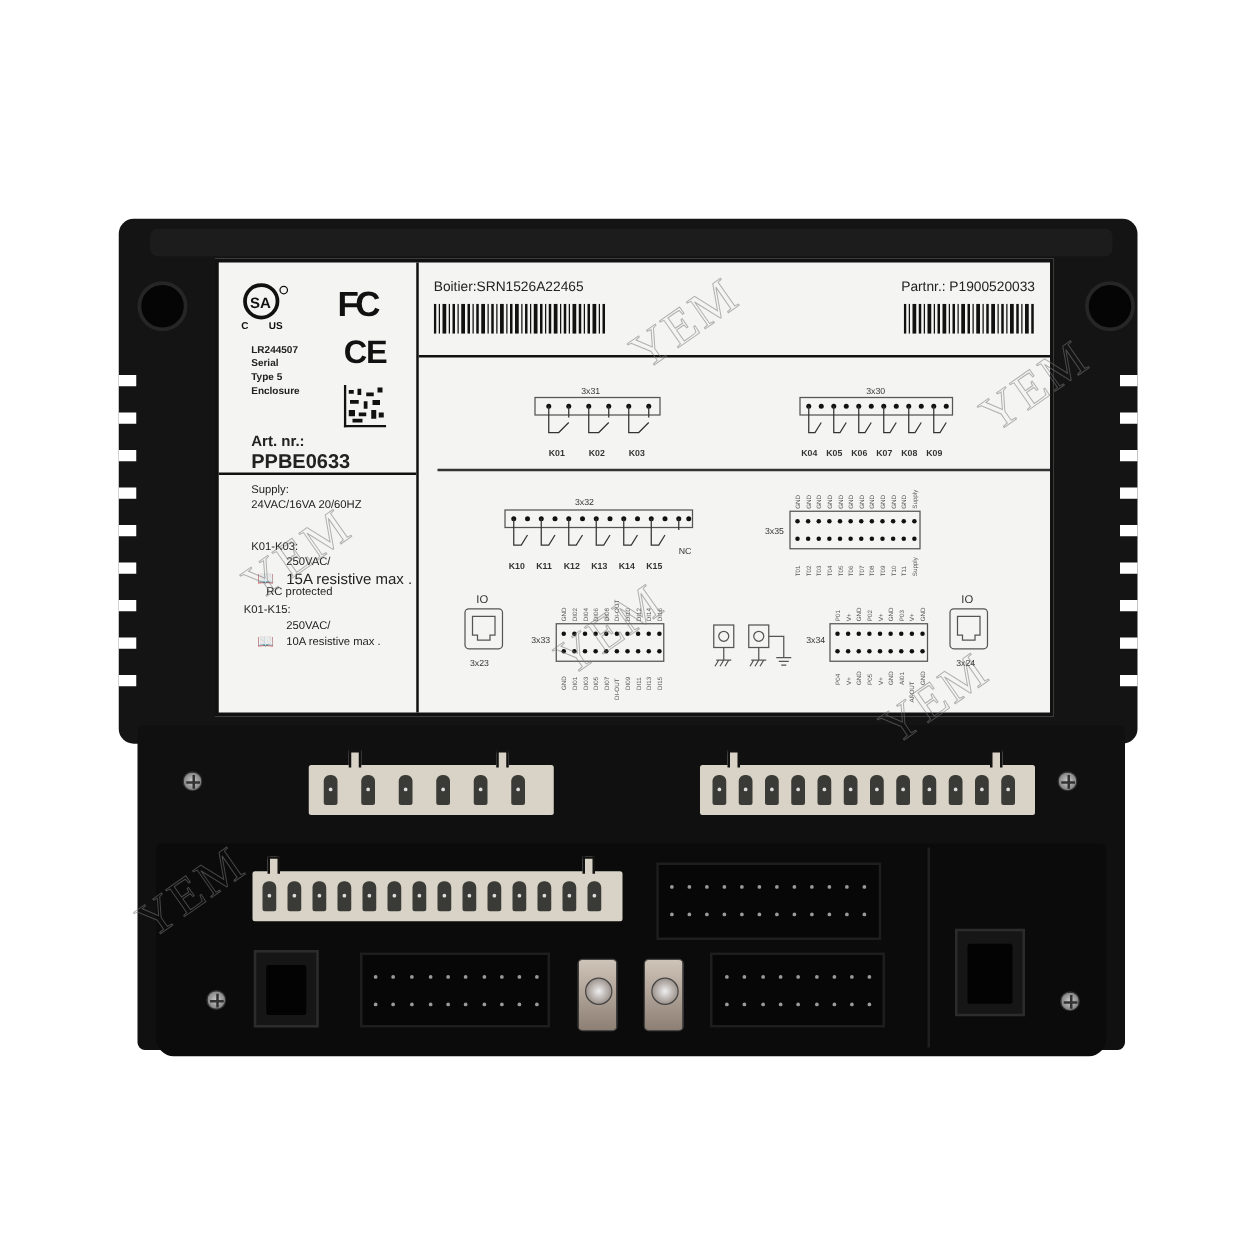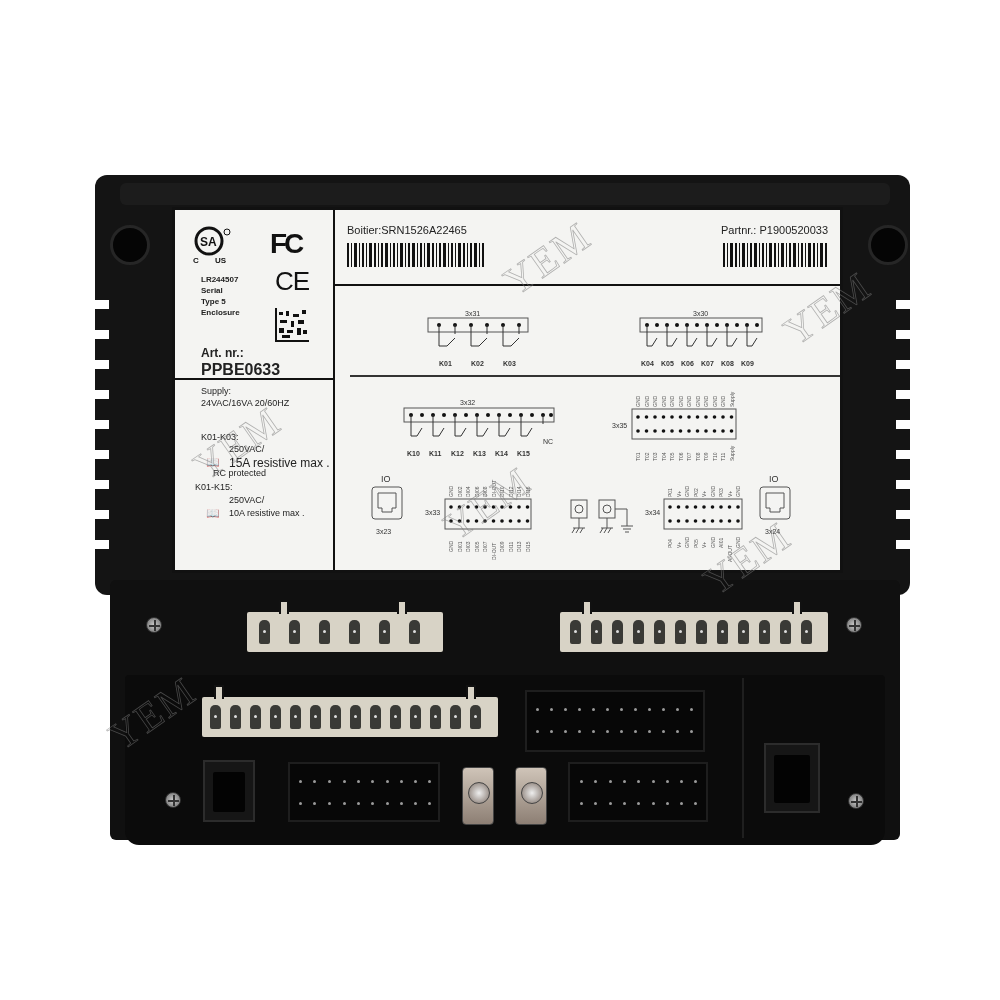--- a/index.html
+++ b/index.html
@@ -141,21 +141,21 @@
 
       <svg style="position:absolute;left:14px;top:14px" width="44" height="40" viewBox="0 0 44 40">
         <circle cx="20" cy="17" r="13" fill="none" stroke="#111" stroke-width="3"></circle>
         <text x="11" y="22" font-size="12" font-weight="bold" fill="#111" font-family="Liberation Sans, sans-serif">SA</text>
         <circle cx="38" cy="8" r="3" fill="none" stroke="#111" stroke-width="1"></circle>
       </svg>
       <span class="mark" style="left:18px;top:46px;font-size:8px">C</span>
       <span class="mark" style="left:40px;top:46px;font-size:8px">US</span>
 
       <span class="mark" style="left:95px;top:18px;font-size:28px;letter-spacing:-3px">FC</span>
-      <span class="mark" style="left:100px;top:56px;font-size:26px;font-weight:normal;letter-spacing:-1px">CE</span>
+      <span class="mark" style="left:100px;top:56px;font-size:26px;font-weight:bold;letter-spacing:-1px">CE</span>
 
       <span class="txt bold" style="left:26px;top:65px;font-size:8px">LR244507</span>
       <span class="txt bold" style="left:26px;top:76px;font-size:8px">Serial</span>
       <span class="txt bold" style="left:26px;top:87px;font-size:8px">Type 5</span>
       <span class="txt bold" style="left:26px;top:98px;font-size:8px">Enclosure</span>
 
       <svg style="position:absolute;left:100px;top:98px" width="34" height="34" viewBox="0 0 34 34">
         <rect x="0" y="0" width="2" height="34" fill="#111"></rect>
           <rect x="0" y="32" width="34" height="2" fill="#111"></rect>
         <rect x="4" y="4" width="4" height="3" fill="#111"></rect>

